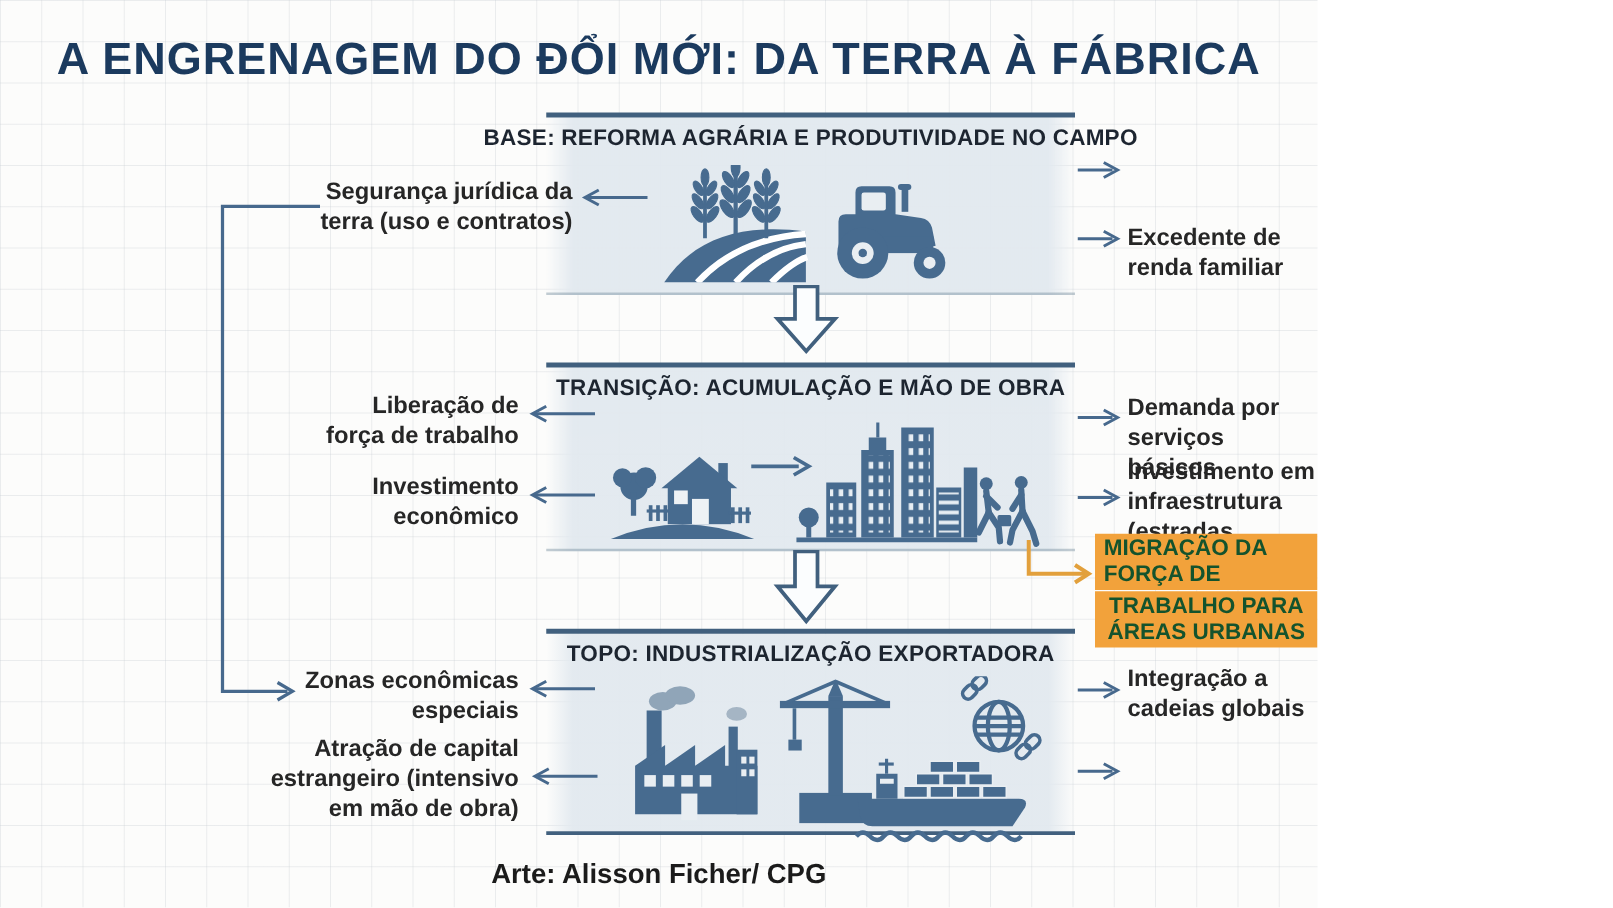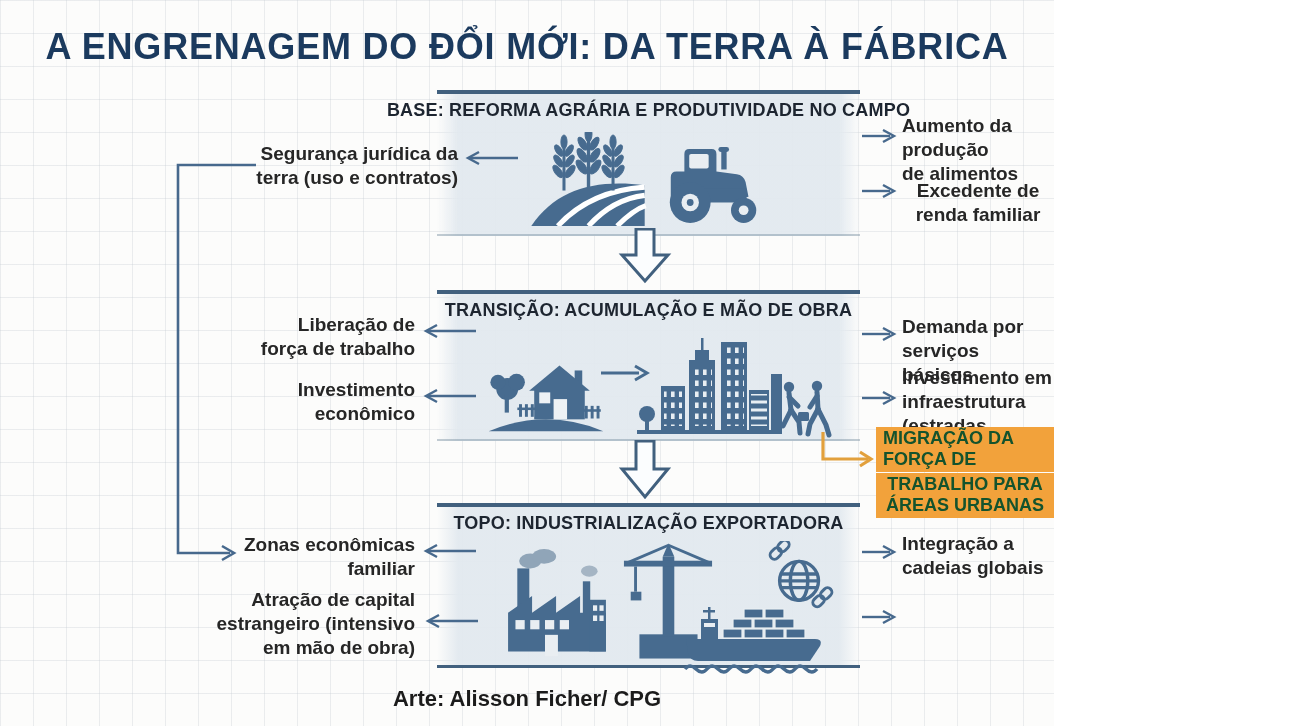--- a/index.html
+++ b/index.html
@@ -271,28 +271,26 @@
     <polyline points="54,391 66,398 54,405" fill="none" stroke="#47698d" stroke-width="2.6"></polyline>
   </svg>
 
   <div class="lbl left-col" style="left:188px;width:270px;top:142px;">Segurança jurídica da
 terra (uso e contratos)</div>
   <svg class="arrow" style="left:462px;top:150px;" width="58" height="16" viewBox="0 0 58 16">
     <line x1="56" y1="8" x2="8" y2="8" stroke="#47698d" stroke-width="2.4"></line>
     <polyline points="17,2 6,8 17,14" fill="none" stroke="#47698d" stroke-width="2.4"></polyline>
   </svg>
 
-  <div class="lbl right-col" style="left:902px;top:114px;">Aumento da produção
-de alimentos</div>
   <svg class="arrow" style="left:862px;top:128px;" width="38" height="16" viewBox="0 0 38 16">
     <line x1="0" y1="8" x2="28" y2="8" stroke="#47698d" stroke-width="2.4"></line>
     <polyline points="21,2 32,8 21,14" fill="none" stroke="#47698d" stroke-width="2.4"></polyline>
   </svg>
 
-  <div class="lbl right-col" style="left:902px;top:179px;text-align:center;">Excedente de renda familiar</div>
+  <div class="lbl right-col" style="left:902px;top:179px;">Excedente de renda familiar</div>
   <svg class="arrow" style="left:862px;top:183px;" width="38" height="16" viewBox="0 0 38 16">
     <line x1="0" y1="8" x2="28" y2="8" stroke="#47698d" stroke-width="2.4"></line>
     <polyline points="21,2 32,8 21,14" fill="none" stroke="#47698d" stroke-width="2.4"></polyline>
   </svg>
 
   <div class="lbl left-col" style="left:135px;width:280px;top:313px;">Liberação de
 força de trabalho</div>
   <svg class="arrow" style="left:420px;top:323px;" width="58" height="16" viewBox="0 0 58 16">
     <line x1="56" y1="8" x2="8" y2="8" stroke="#47698d" stroke-width="2.4"></line>
     <polyline points="17,2 6,8 17,14" fill="none" stroke="#47698d" stroke-width="2.4"></polyline>
@@ -323,21 +321,21 @@
   <svg class="arrow" style="left:808px;top:432px;" width="72" height="40" viewBox="0 0 72 40">
     <polyline points="15,0 15,27 60,27" fill="none" stroke="#e2a03c" stroke-width="3.2"></polyline>
     <polyline points="52,20 63,27 52,34" fill="none" stroke="#e2a03c" stroke-width="3.2"></polyline>
   </svg>
   <div class="hl-wrap">
     <span class="hl-line">MIGRAÇÃO DA FORÇA DE</span>
     <span class="hl-line">TRABALHO PARA ÁREAS URBANAS</span>
   </div>
 
   <div class="lbl left-col" style="left:135px;width:280px;top:533px;">Zonas econômicas
-familiar</div>
+especiais</div>
   <svg class="arrow" style="left:420px;top:543px;" width="58" height="16" viewBox="0 0 58 16">
     <line x1="56" y1="8" x2="8" y2="8" stroke="#47698d" stroke-width="2.4"></line>
     <polyline points="17,2 6,8 17,14" fill="none" stroke="#47698d" stroke-width="2.4"></polyline>
   </svg>
 
   <div class="lbl left-col" style="left:135px;width:280px;top:588px;">Atração de capital
 estrangeiro (intensivo
 em mão de obra)</div>
   <svg class="arrow" style="left:422px;top:613px;" width="58" height="16" viewBox="0 0 58 16">
     <line x1="56" y1="8" x2="8" y2="8" stroke="#47698d" stroke-width="2.4"></line>

